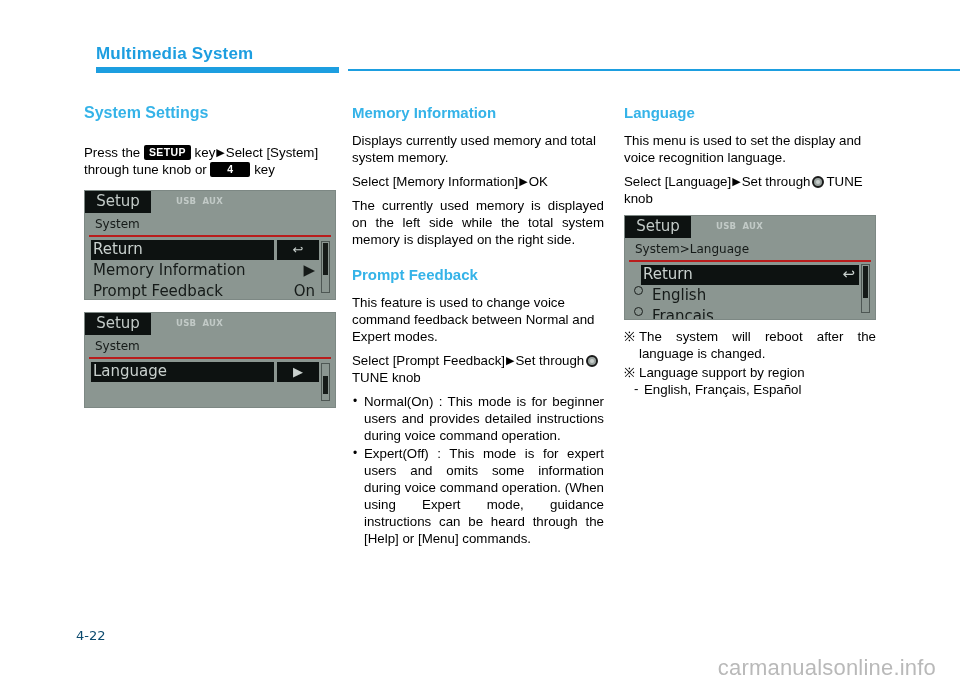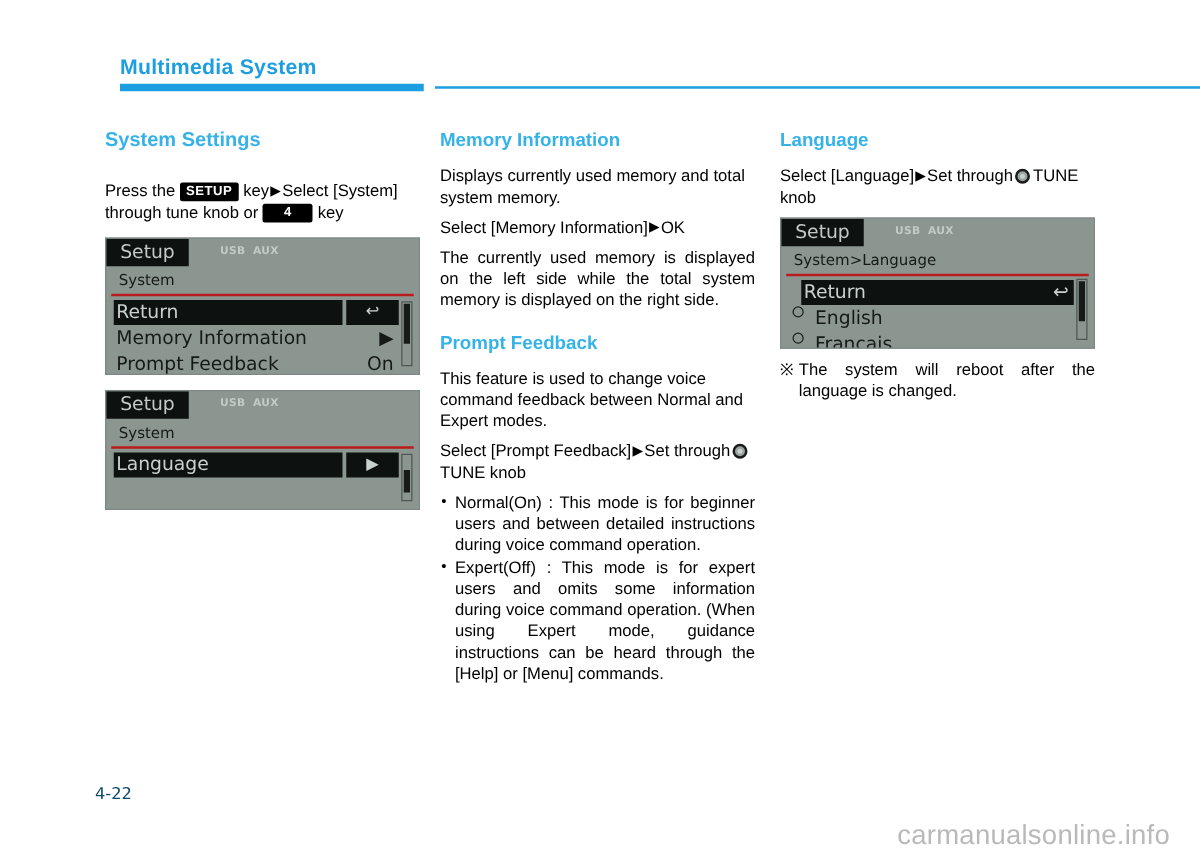--- a/index.html
+++ b/index.html
@@ -393,29 +393,30 @@
     <span>Select [Memory Information]</span><span class="arrow-sep">▶</span><span>OK</span>
   </p>
   <p class="body">The currently used memory is displayed on the left side while the total system memory is displayed on the right side.</p>
 
   <h2 class="sec" style="margin-top:18px;">Prompt Feedback</h2>
   <p class="body nojust">This feature is used to change voice command feedback between Normal and Expert modes.</p>
   <p class="body nojust">
     <span>Select    [Prompt    Feedback]</span><span class="arrow-sep">▶</span><span>Set through</span><span class="knob-icon"></span><span>TUNE knob</span>
   </p>
   <ul class="bullets">
-    <li>Normal(On)  :  This  mode  is  for  beginner  users  and  between  detailed  instructions  during  voice command operation.</li>
+    <li>Normal(On)  :  This  mode  is  for  beginner  users  and  provides  detailed  instructions  during  voice command operation.</li>
     <li>Expert(Off) : This mode is for expert users  and  omits  some  information during  voice  command  operation. (When  using  Expert  mode,  guidance  instructions  can  be  heard through the [Help] or [Menu] commands.</li>
   </ul>
 
 </div>
 
 <div class="col col-right">
 
   <h2 class="sec">Language</h2>
+  <p class="body nojust">This menu is used to set the display and voice recognition language.</p>
   <p class="body nojust">
     <span>Select [Language]</span><span class="arrow-sep">▶</span><span>Set through</span><span class="knob-icon"></span><span>TUNE</span>
     <span>knob</span>
   </p>
 
   <div class="screen" style="margin-top:8px; height:105px;">
     <div class="topbar">
       <div class="tab">Setup</div>
       <div class="src-badges">
         <span class="src">USB</span>
@@ -439,18 +440,22 @@
     </div>
     <div class="scroll" style="top:48px; bottom:6px;">
       <div class="thumb" style="top:1px; height:32px;"></div>
     </div>
   </div>
 
   <ul class="notes">
     <li>
       <span>The  system  will  reboot  after  the language is changed.</span>
     </li>
+    <li>
+      <span>Language support by region</span>
+      <span class="sub">English, Français, Español</span>
+    </li>
   </ul>
 
 </div>
 
 <div class="page-num">4-22</div>
 <div class="watermark">carmanualsonline.info</div>
 
 </body></html>

